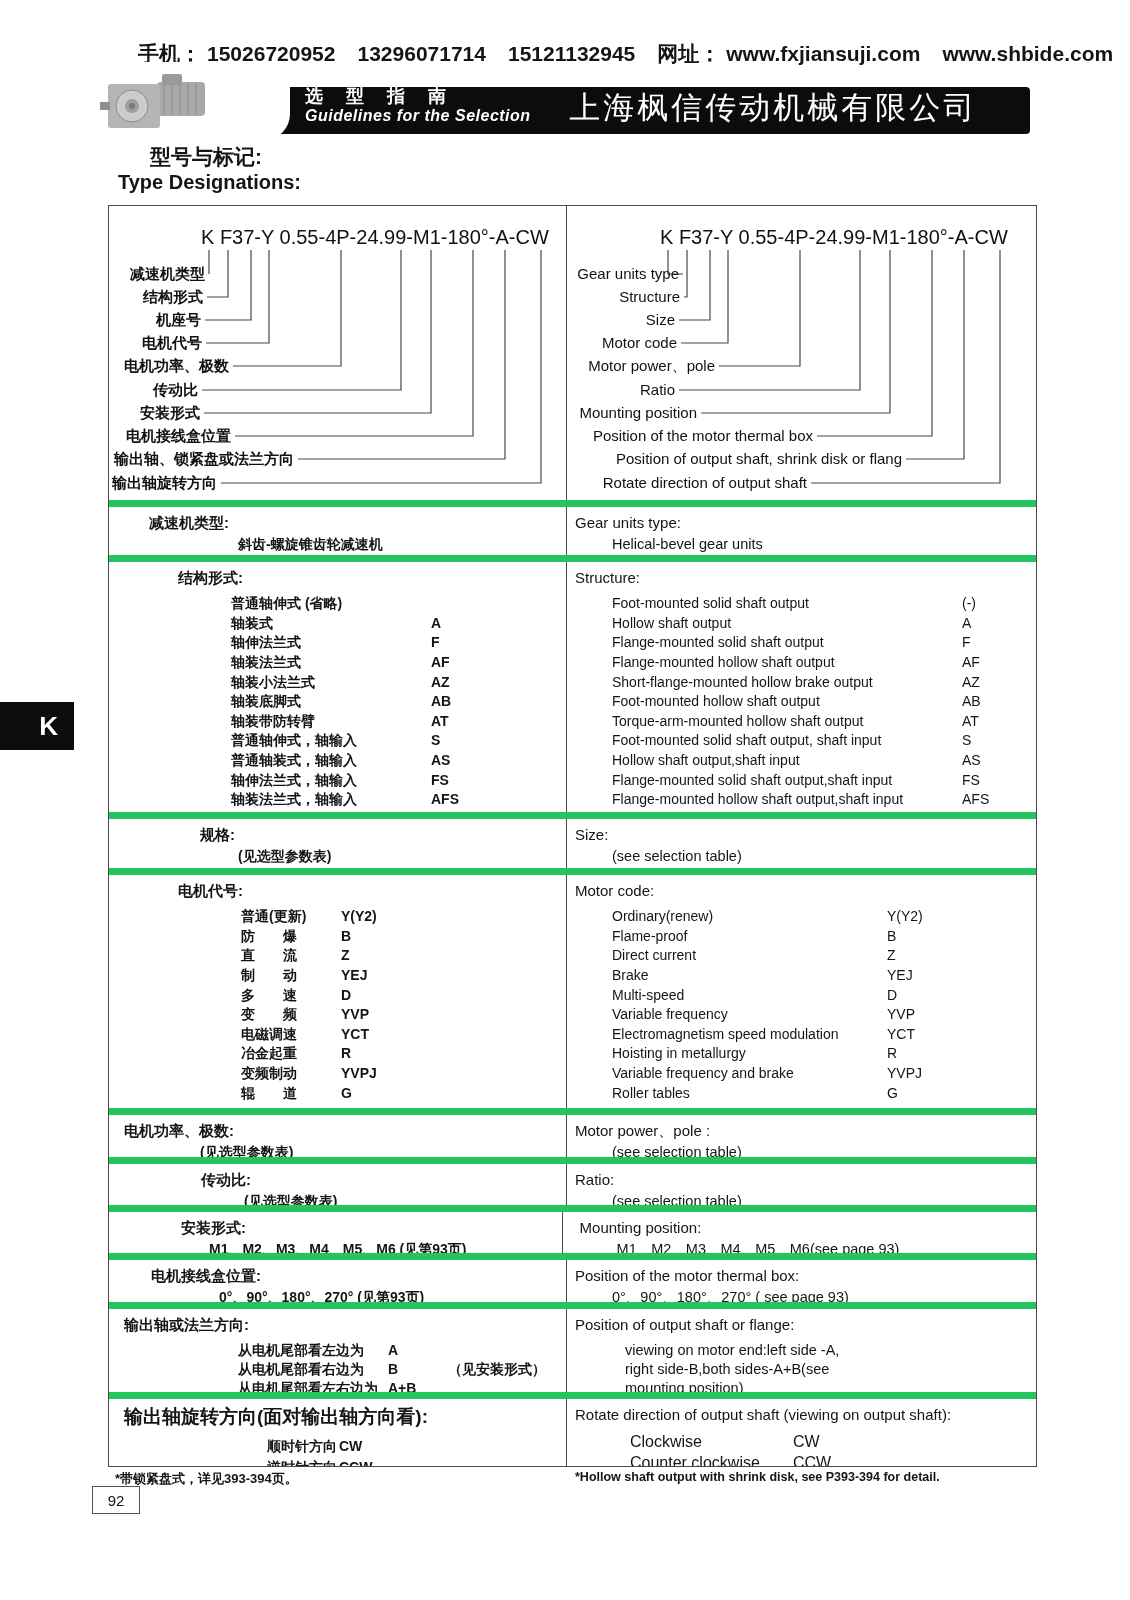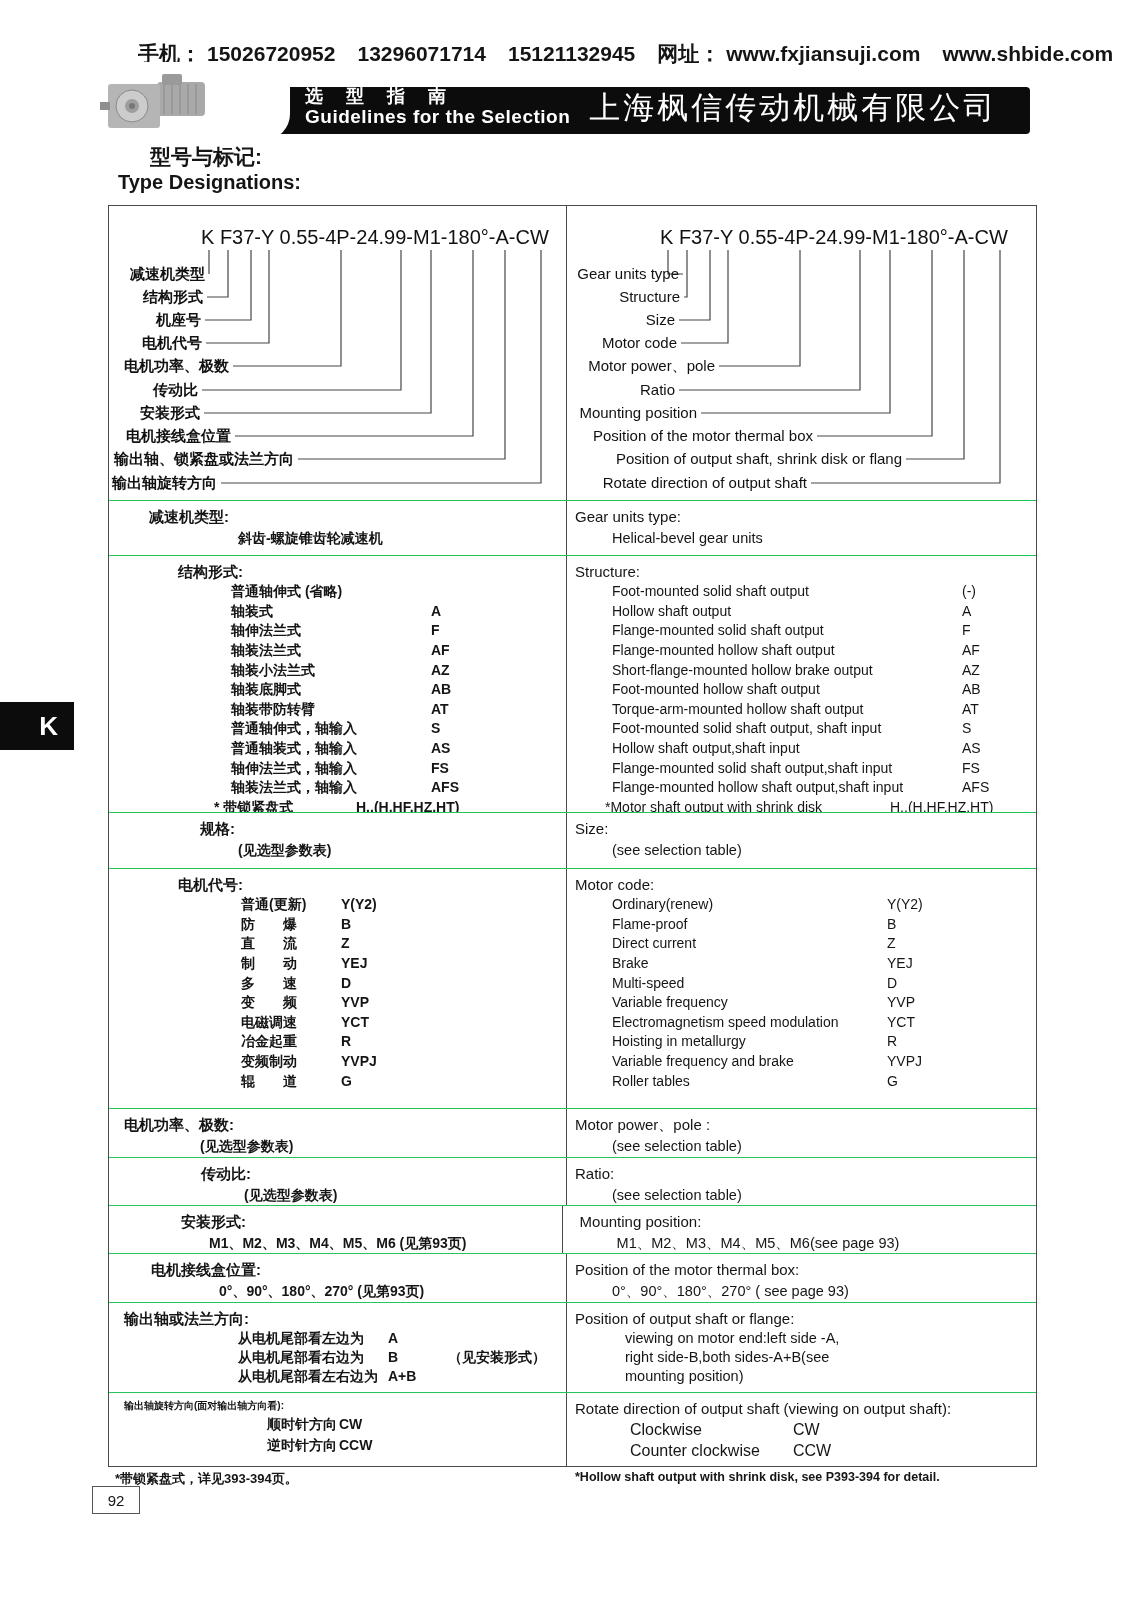--- a/index.html
+++ b/index.html
@@ -7,46 +7,46 @@
         font-family:"Liberation Sans",sans-serif;color:#151515;}
   
   .contact{position:absolute;left:138px;top:40px;font-size:21px;font-weight:bold;white-space:nowrap;}
   .contact .sp{margin-right:22px;}
   .contact .lbl{margin-right:6px;}
   
   .banner{position:absolute;left:225px;top:87px;width:805px;height:47px;background:#0c0c0c;
           border-radius:8px 4px 4px 8px;display:flex;}
   .sel{margin-left:80px;color:#fff;line-height:1.1;white-space:nowrap;}
   .sel-cn{font-size:18px;font-weight:bold;letter-spacing:9px;}
-  .sel-en{font-size:19px;font-weight:bold;letter-spacing:.5px;}
+  .sel-en{font-size:16px;font-weight:bold;letter-spacing:.5px;font-style:italic;}
   .company{flex:1;text-align:center;color:#fff;font-size:31px;font-weight:500;letter-spacing:3px;white-space:nowrap;padding-right:14px;}
   .bubble{position:absolute;left:88px;top:62px;width:202px;height:78px;background:#fff;border-radius:26px;}
   .bubble svg{position:absolute;left:12px;top:6px;}
   
   .side-tab{position:absolute;left:0;top:702px;width:74px;height:48px;background:#0c0c0c;color:#fff;
             font-size:26px;font-weight:bold;display:flex;align-items:center;justify-content:flex-end;padding-right:16px;box-sizing:border-box;}
   
   .title-cn{position:absolute;left:150px;top:143px;font-size:21px;font-weight:bold;}
   .title-en{position:absolute;left:118px;top:171px;font-size:20px;font-weight:600;}
   
   .ttable{position:absolute;left:108px;top:205px;width:929px;height:1262px;border:1px solid #4a4a4a;box-sizing:border-box;}
-  .row{display:flex;box-sizing:border-box;border-top:1px solid #22c55e;}
+  .row{display:flex;box-sizing:border-box;border-top:7px solid #22c55e;}
   .row:first-child{border-top:none;}
   .cl{width:458px;border-right:1px solid #4a4a4a;box-sizing:border-box;overflow:hidden;}
   .cr{width:469px;box-sizing:border-box;overflow:hidden;}
   .r1{height:294px;} .r2{height:55px;} .r3{height:257px;} .r4{height:56px;} .r5{height:240px;}
   .r6{height:49px;} .r7{height:48px;justify-content:flex-end;} .r8{height:48px;gap:9px;} .r9{height:49px;} .r10{height:90px;} .r11{height:74px;}
   .h{padding-top:7px;font-size:15px;line-height:1.15;}
   .h-cn{font-weight:bold;}
   .h-en{padding-left:8px;}
   .sub{margin-top:5px;font-size:14px;line-height:1.2;}
   .sub-cn{font-weight:bold;}
   .sub-en{padding-left:45px;font-size:14.5px;}
   
-  .items{margin-top:2px;}
+  .items{margin-top:8px;}
   .item{line-height:19.6px;font-size:14px;white-space:nowrap;}
   .cn-items .item{font-weight:bold;}
   .item .lab{display:inline-block;}
   .cn-struct .item{padding-left:122px;}
   .cn-struct .lab{width:200px;}
   .cn-struct .item:last-child{padding-left:105px;}
   .cn-struct .item:last-child .lab{width:142px;}
   .en-struct .item{padding-left:45px;}
   .en-struct .lab{width:350px;}
   .en-struct .item:last-child{padding-left:38px;}
@@ -370,21 +370,21 @@
 
             <div class="oline">right side-B,both sides-A+B(see</div>
 
             <div class="oline">mounting position)</div>
           </div>
       </div>
     </div>
 
     <div class="row r11">
       <div class="cl">
-        <div class="h h-cn" style="padding-left:15px;font-size:10px">输出轴旋转方向(面对输出轴方向看):</div>
+        <div class="h h-cn" style="padding-left:15px;font-size:19px">输出轴旋转方向(面对输出轴方向看):</div>
         <div class="items cn-items cn-rot">
 
             <div class="item"><span class="lab">顺时针方向</span><span class="code">CW</span></div>
 
             <div class="item"><span class="lab">逆时针方向</span><span class="code">CCW</span></div>
           </div>
       </div>
       <div class="cr">
         <div class="h h-en">Rotate direction of output shaft (viewing on output shaft):</div>
         <div class="items en-rot">

